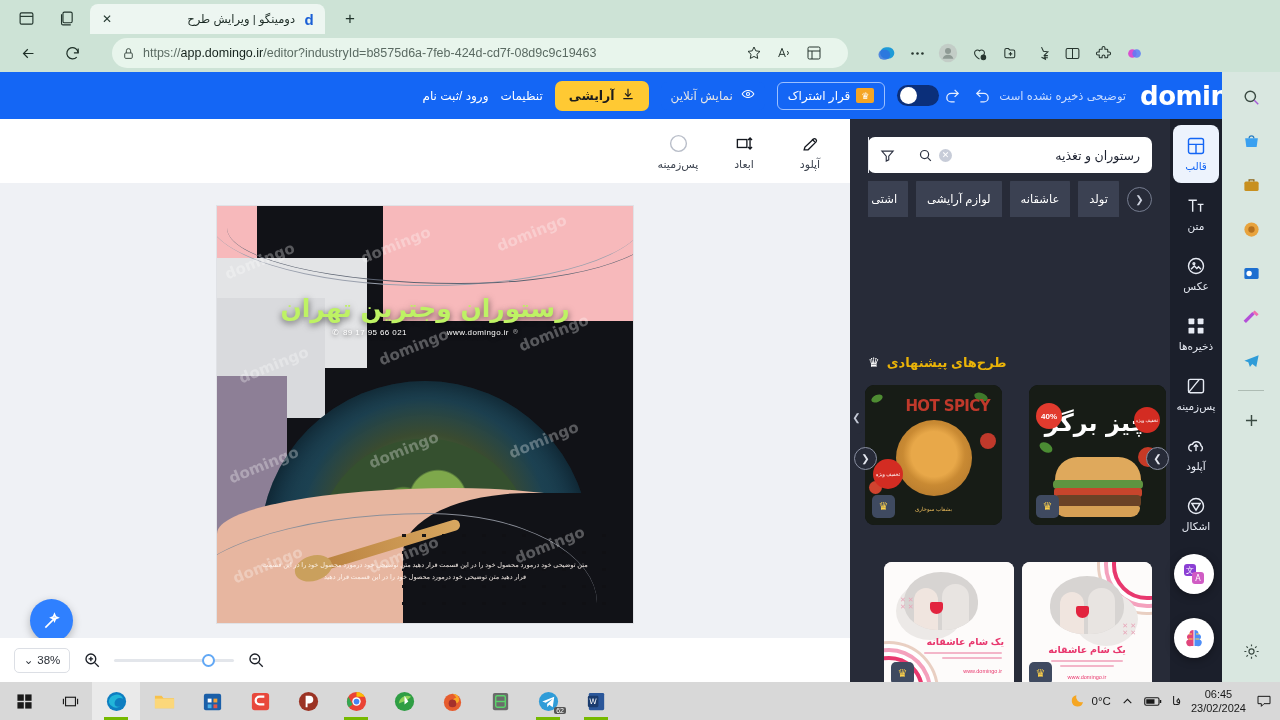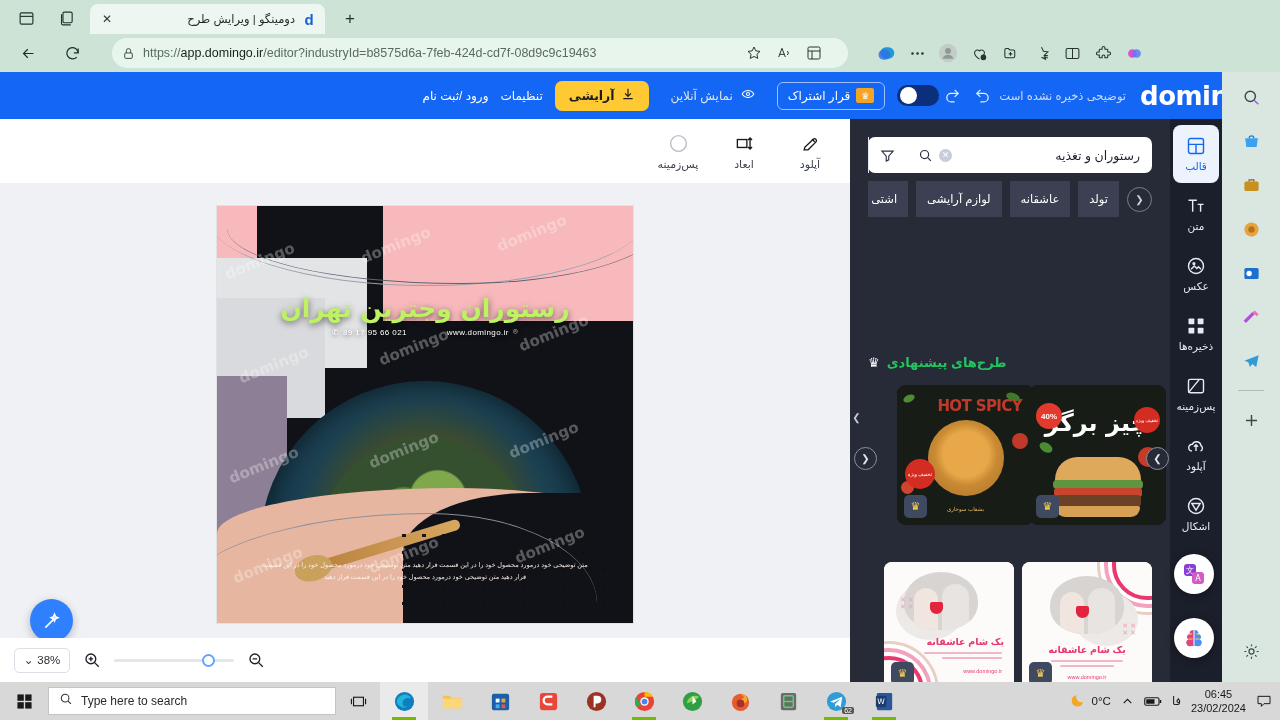--- a/index.html
+++ b/index.html
@@ -290,29 +290,29 @@
     display: flex; align-items: center; padding: 0 11px; white-space: nowrap; cursor: pointer; flex: 0 0 auto;
   }
   .chip-nav {
     width: 25px; height: 25px; border-radius: 50%; border: 1px solid #767d90; color: #cdd2de;
     display: flex; align-items: center; justify-content: center; font-size: 10px; cursor: pointer; flex: 0 0 auto;
   }
   .sec-title {
     position: absolute; top: 236px; right: 0; width: 302px; display: flex; align-items: center;
     justify-content: flex-start; gap: 7px; direction: rtl; padding-right: 0; justify-content: flex-end;
   }
-  .sec-title .t { font-size: 13px; color: #22c55e; font-weight: bold; }
+  .sec-title .t { font-size: 13px; color: #eab308; font-weight: bold; }
   .sec-title .c { color: #fff; font-size: 13px; display: flex; align-items: center; }
 
   .carousel { position: absolute; top: 266px; right: 0; width: 320px; height: 145px; }
   .thumb-big {
     position: absolute; top: 0; width: 137px; height: 140px; border-radius: 9px; overflow: hidden;
     cursor: pointer; background: #0f1410;
   }
-  .thumb-big.a { right: 136px; }
+  .thumb-big.a { right: 168px; }
   .thumb-big.b { right: 4px; }
   .crown-tag {
     position: absolute; bottom: 7px; left: 7px; width: 23px; height: 23px; border-radius: 5px;
     background: #3f4a60; display: flex; align-items: center; justify-content: center;
     color: #ffd24a; font-size: 11px;
   }
   .carousel-nav {
     position: absolute; top: 62px; width: 23px; height: 23px; border-radius: 50%;
     border: 1px solid #8a90a2; color: #e4e7ef; background: #272b38;
     display: flex; align-items: center; justify-content: center; font-size: 10px; cursor: pointer; z-index: 3;
@@ -965,29 +965,20 @@
 
   <div class="taskbar">
     <div class="tb-start">
       <svg width="17" height="17" viewBox="0 0 24 24" fill="#1a1a1a">
           <rect x="2" y="2" width="9" height="9"></rect>
           <rect x="13" y="2" width="9" height="9"></rect>
           <rect x="2" y="13" width="9" height="9"></rect>
           <rect x="13" y="13" width="9" height="9"></rect>
         </svg>
     </div>
-    <div class="tb-search">
-      <span>
-        <svg width="14" height="14" viewBox="0 0 24 24" fill="none" stroke="#333" stroke-width="1.8">
-            <circle cx="10.5" cy="10.5" r="6.5"></circle>
-            <path d="m15.5 15.5 5 5"></path>
-          </svg>
-      </span>
-      <span class="ph">Type here to search</span>
-    </div>
     <div class="tb-taskview">
       <svg width="17" height="17" viewBox="0 0 24 24" fill="none" stroke="#1a1a1a" stroke-width="1.6">
           <rect x="5" y="6" width="14" height="12"></rect>
           <path d="M2 8v8M22 8v8"></path>
         </svg>
     </div>
     <div class="tb-apps">
       <div class="tb-app active running">
         <svg width="23" height="23" viewBox="0 0 24 24">
             <circle cx="12" cy="12" r="10" fill="#0e7ec1"></circle>

